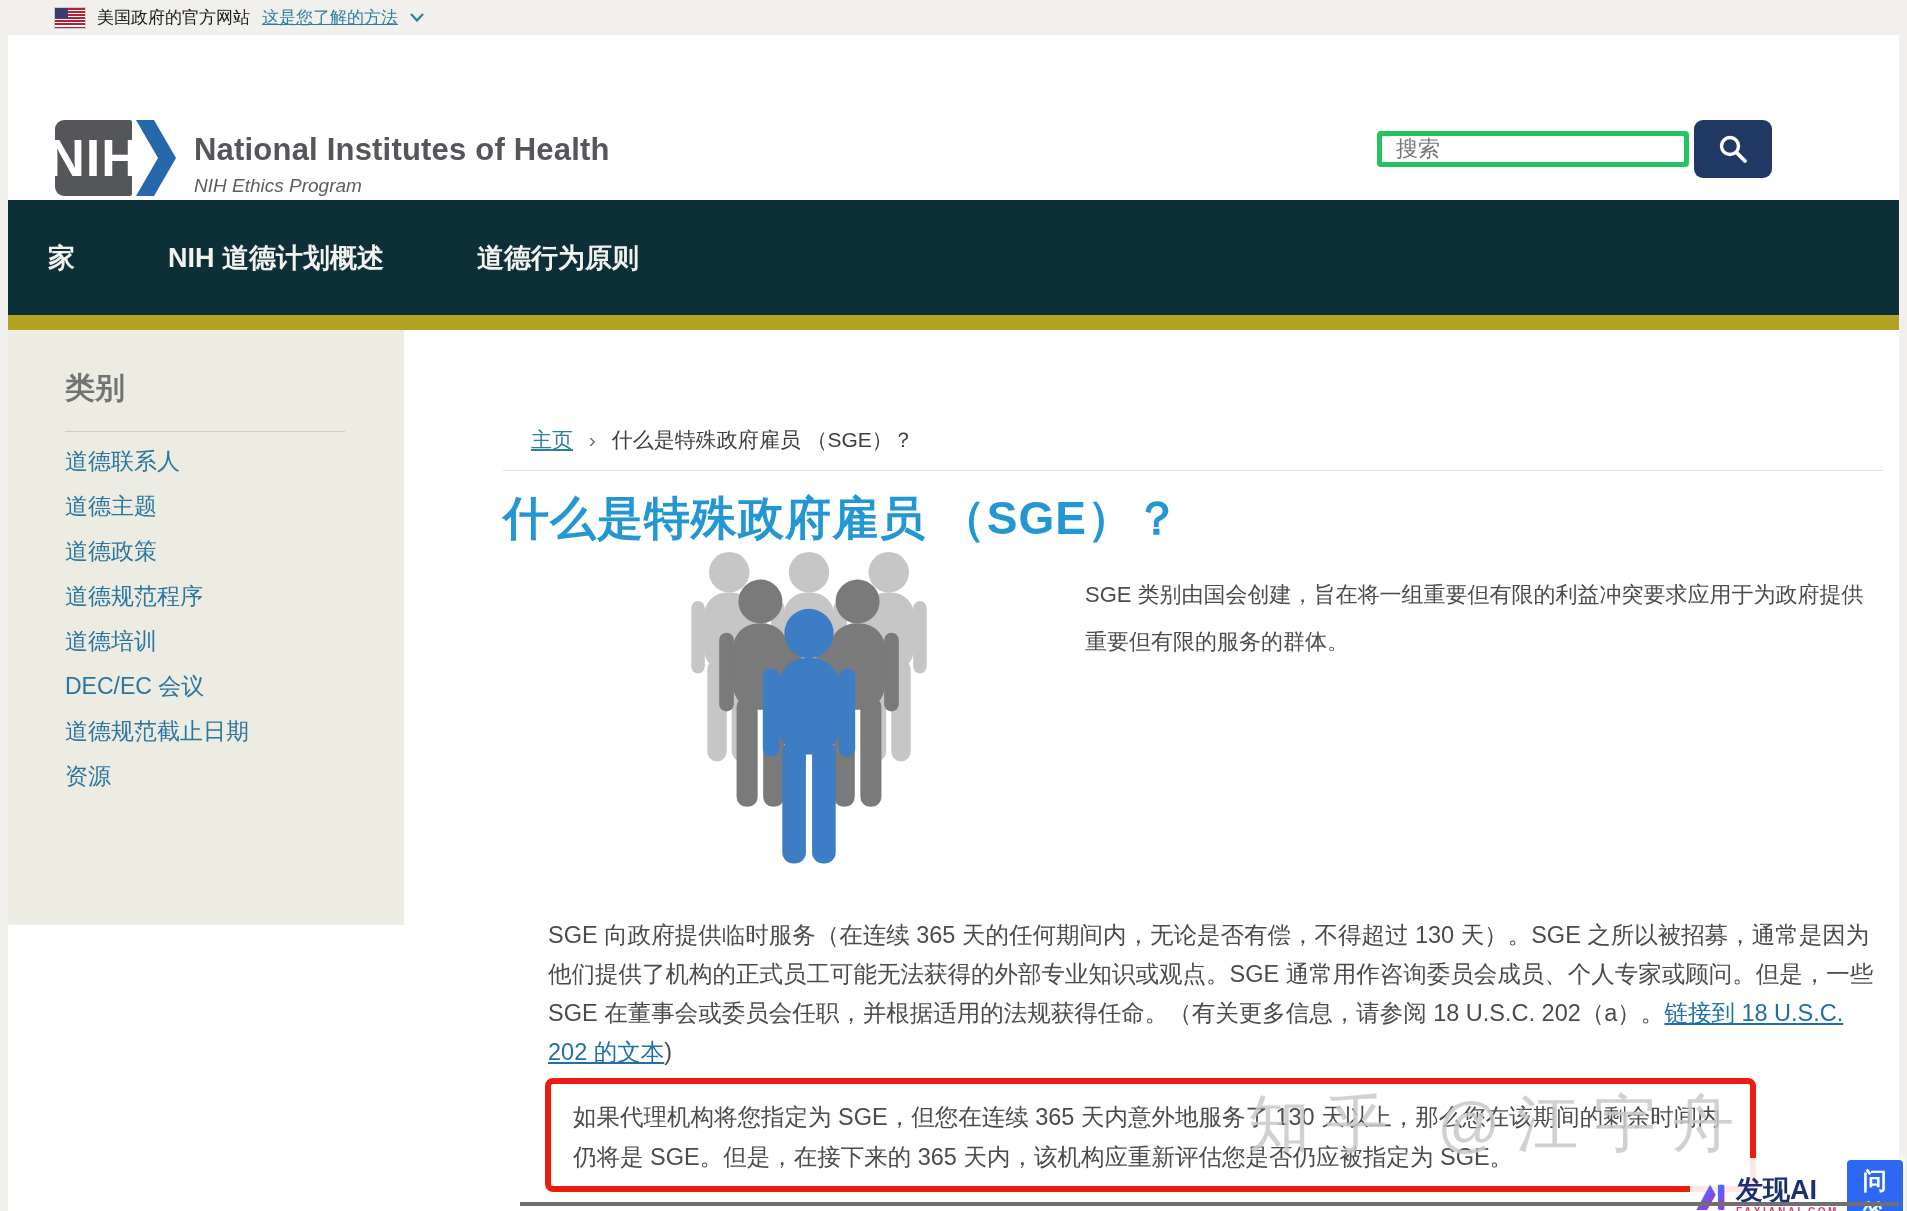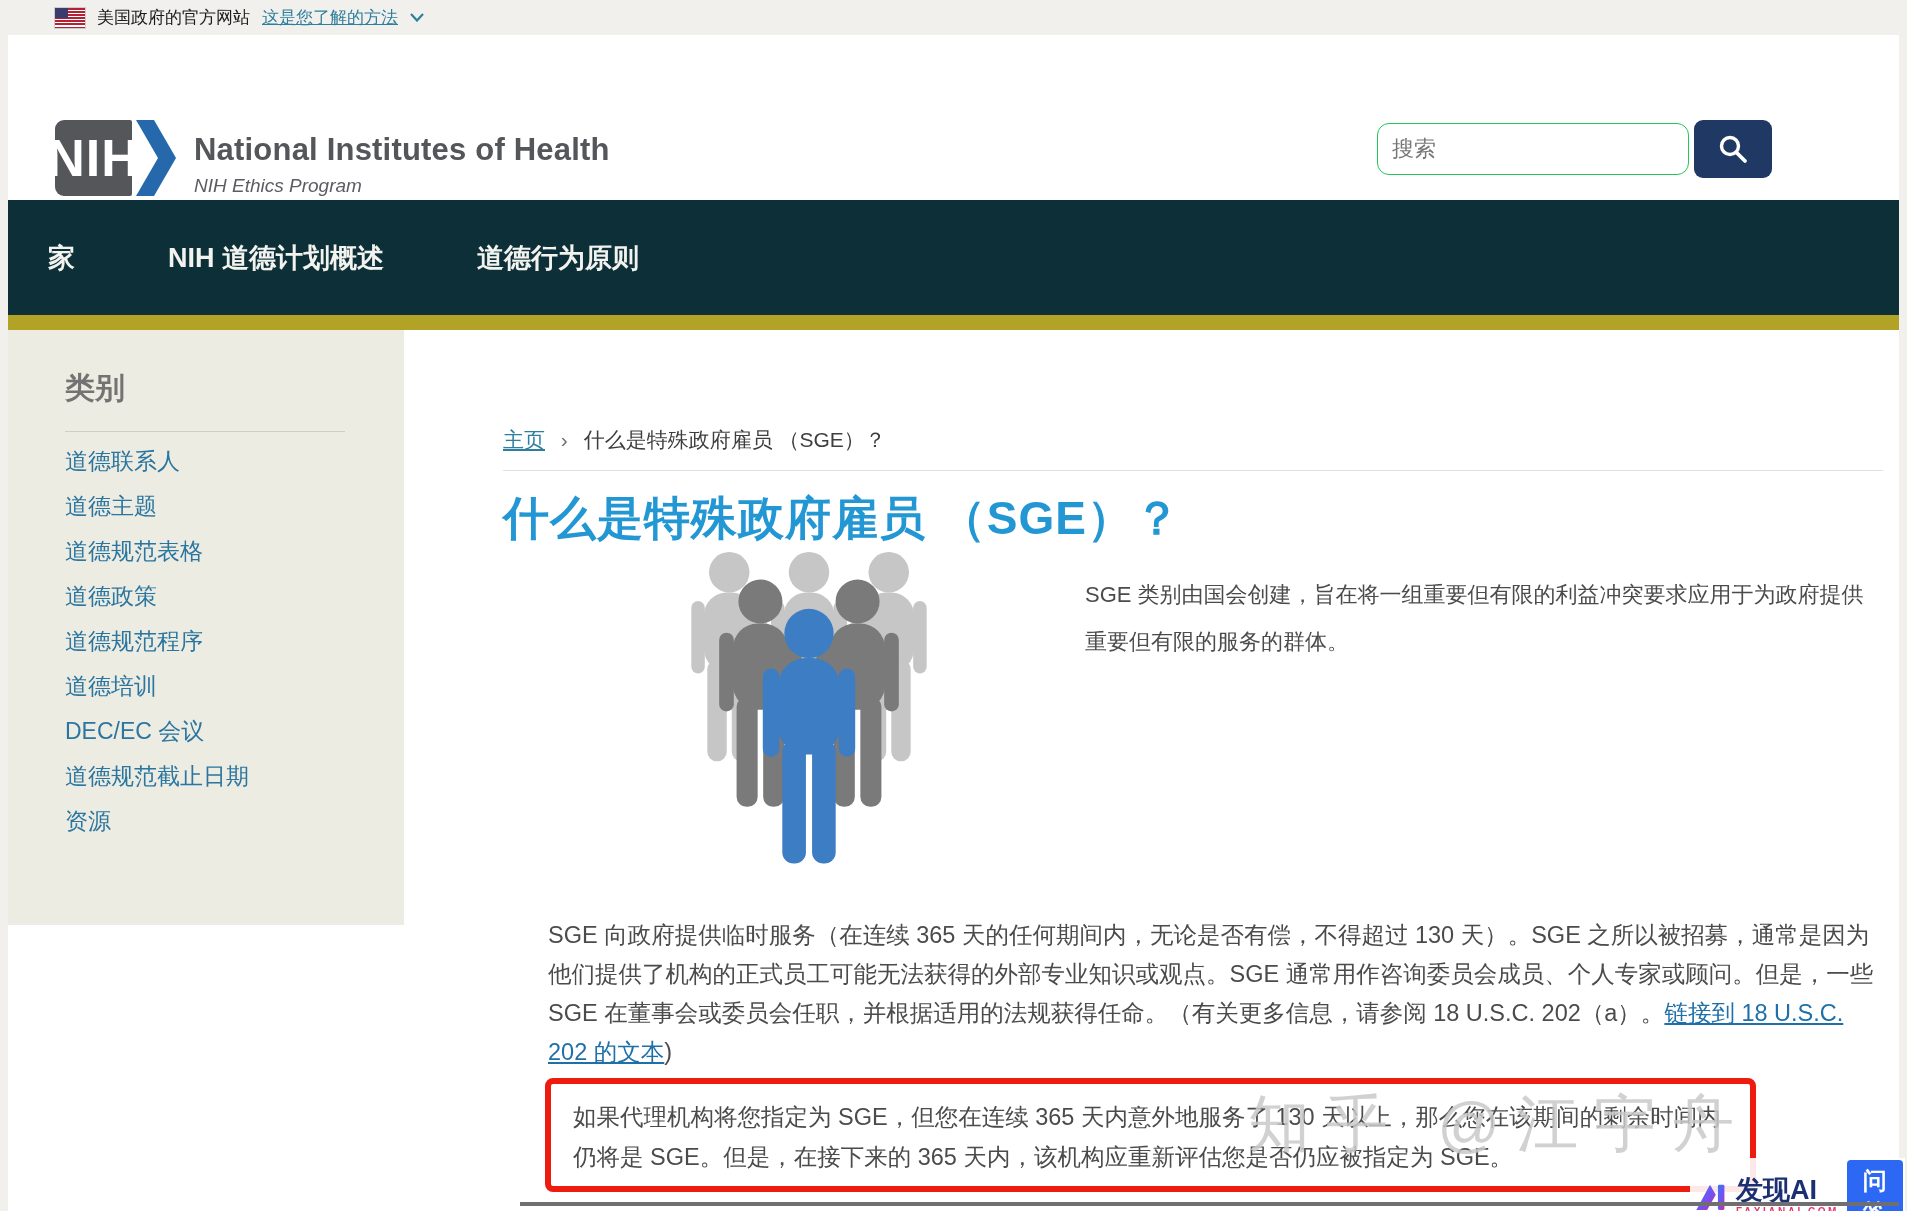--- a/index.html
+++ b/index.html
@@ -33,22 +33,22 @@
     width:77px; height:76px; background:#55565a; border-radius:9px 2px 2px 9px;
     display:flex; align-items:center; justify-content:center;
   }
   .nih-box span { color:#ffffff; font-weight:bold; font-size:52px; letter-spacing:1px; }
   .nih-chevron { margin-left:2px; }
   .org-text { margin-left:18px; padding-top:12px; }
   .org-name { font-size:31px; font-weight:bold; color:#54565a; letter-spacing:0.2px; }
   .org-sub { font-size:19px; font-style:italic; color:#5b5d62; margin-top:7px; }
   .search-wrap { position:absolute; left:1369px; top:85px; display:flex; align-items:center; }
   .search-input {
-    width:312px; height:52px; border:1px solid #22c55e; background:#ffffff;
-    font-size:22px; padding:0 14px; color:#333; border-radius:12px;
+    width:312px; height:36px; border:5px solid #22c55e; background:#ffffff;
+    font-size:22px; padding:0 14px; color:#333; border-radius:4px;
     font-family:"Liberation Sans","DejaVu Sans",sans-serif;
   }
   .search-input::placeholder { color:#767676; }
   .search-btn {
     width:78px; height:58px; margin-left:5px; background:#203864;
     border:none; border-radius:9px; cursor:pointer;
     display:flex; align-items:center; justify-content:center;
   }
 
   .nav {
@@ -62,21 +62,21 @@
   .sidebar {
     position:absolute; left:0; top:0; width:396px; height:595px;
     background:#edece2; padding:38px 0 0 57px;
   }
   .sidebar-heading { font-size:30px; font-weight:bold; color:#737373; }
   .sidebar-divider { width:280px; height:1px; background:#cfcfc2; margin:22px 0 14px 0; }
   .sidebar-list { list-style:none; }
   .sidebar-list li { margin-top:14px; }
   .sidebar-list a { color:#2b76a0; font-size:23px; text-decoration:none; cursor:pointer; }
 
-  .breadcrumb { position:absolute; left:495px; top:96px; font-size:21px; color:#3e3e3e; }
+  .breadcrumb { position:absolute; left:523px; top:96px; font-size:21px; color:#3e3e3e; }
   .breadcrumb .home { color:#2e7f9e; text-decoration:underline; cursor:pointer; }
   .breadcrumb .sep { color:#6d6d6d; margin:0 10px; }
   .rule { position:absolute; left:495px; top:140px; width:1380px; height:1px; background:#e1e1e1; }
   .page-title {
     position:absolute; left:495px; top:158px; font-size:46px; font-weight:bold;
     color:#2397d3; letter-spacing:1px;
   }
   .figure { position:absolute; left:645px; top:222px; width:312px; height:330px; }
   .intro-text {
     position:absolute; left:1077px; top:241px; width:780px;
@@ -157,21 +157,20 @@
   <div class="gold-bar"></div>
 
   <div class="content">
 
     <aside class="sidebar">
       <div class="sidebar-heading">类别</div>
       <div class="sidebar-divider"></div>
       <ul class="sidebar-list">
         <li><a>道德联系人</a></li>
         <li><a>道德主题</a></li>
-        <li><a>道德规范表格</a></li>
         <li><a>道德政策</a></li>
         <li><a>道德规范程序</a></li>
         <li><a>道德培训</a></li>
         <li><a>DEC/EC 会议</a></li>
         <li><a>道德规范截止日期</a></li>
         <li><a>资源</a></li>
       </ul>
     </aside>
 
     <div class="breadcrumb">

